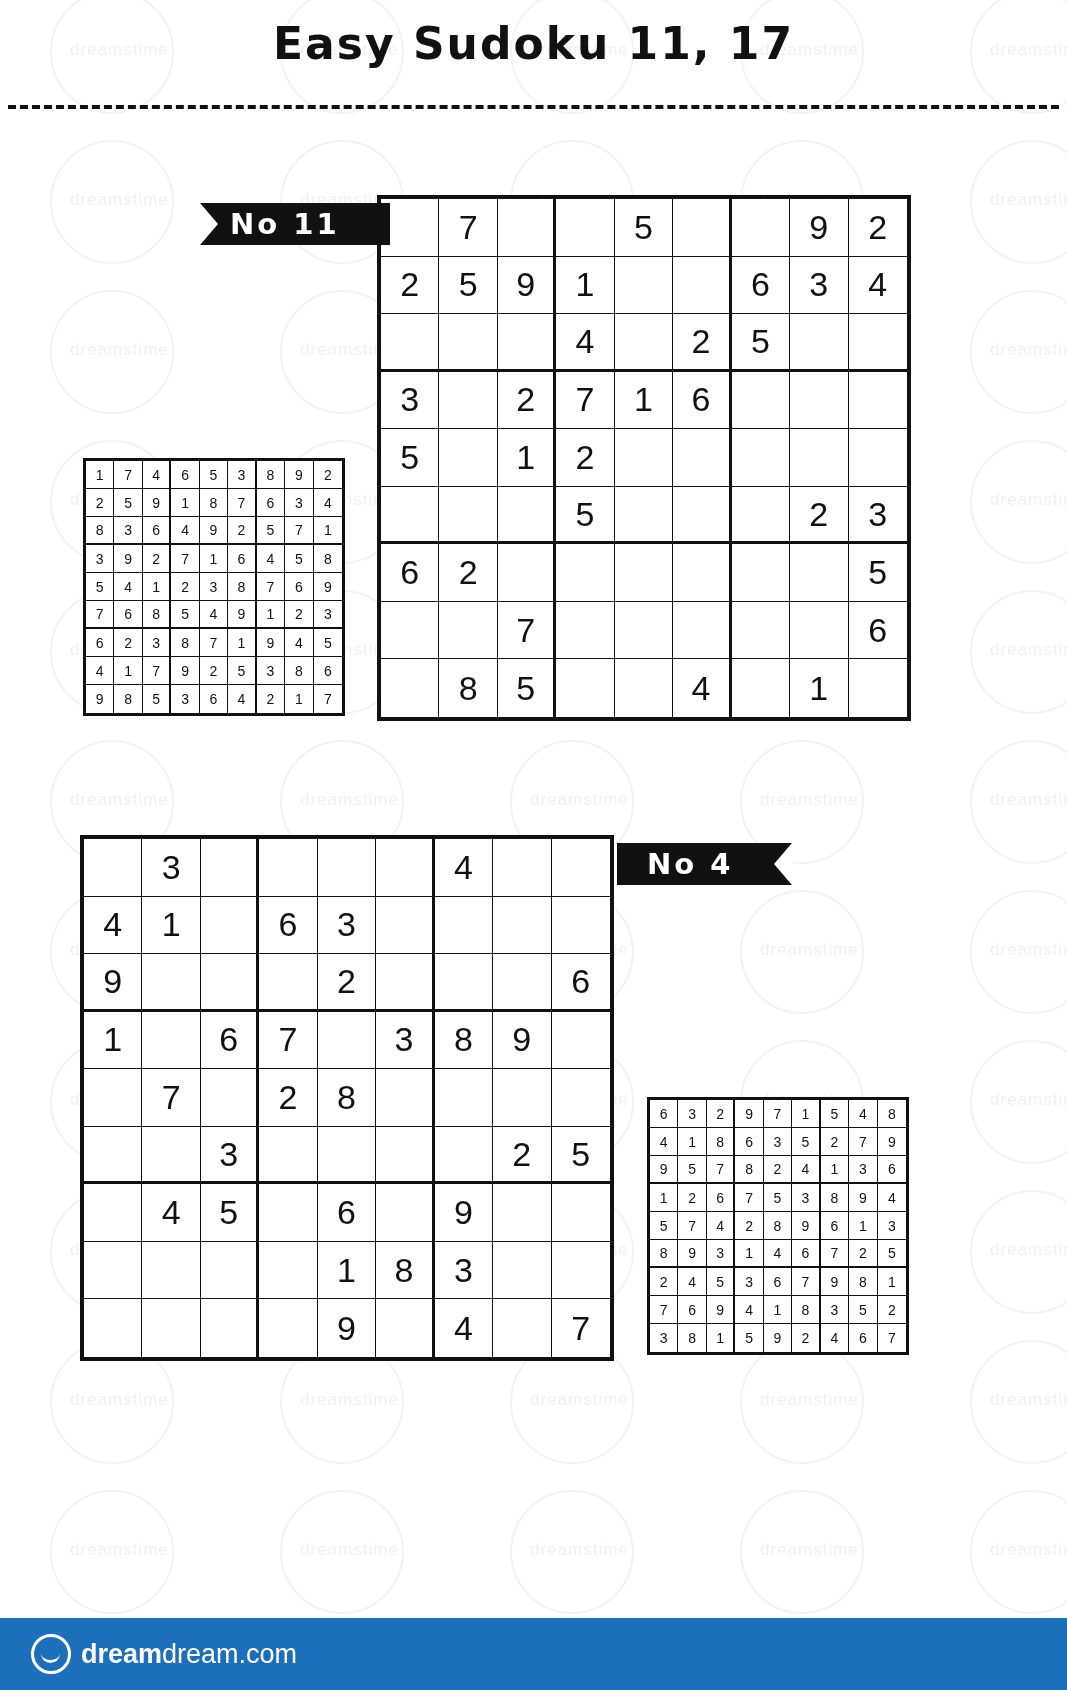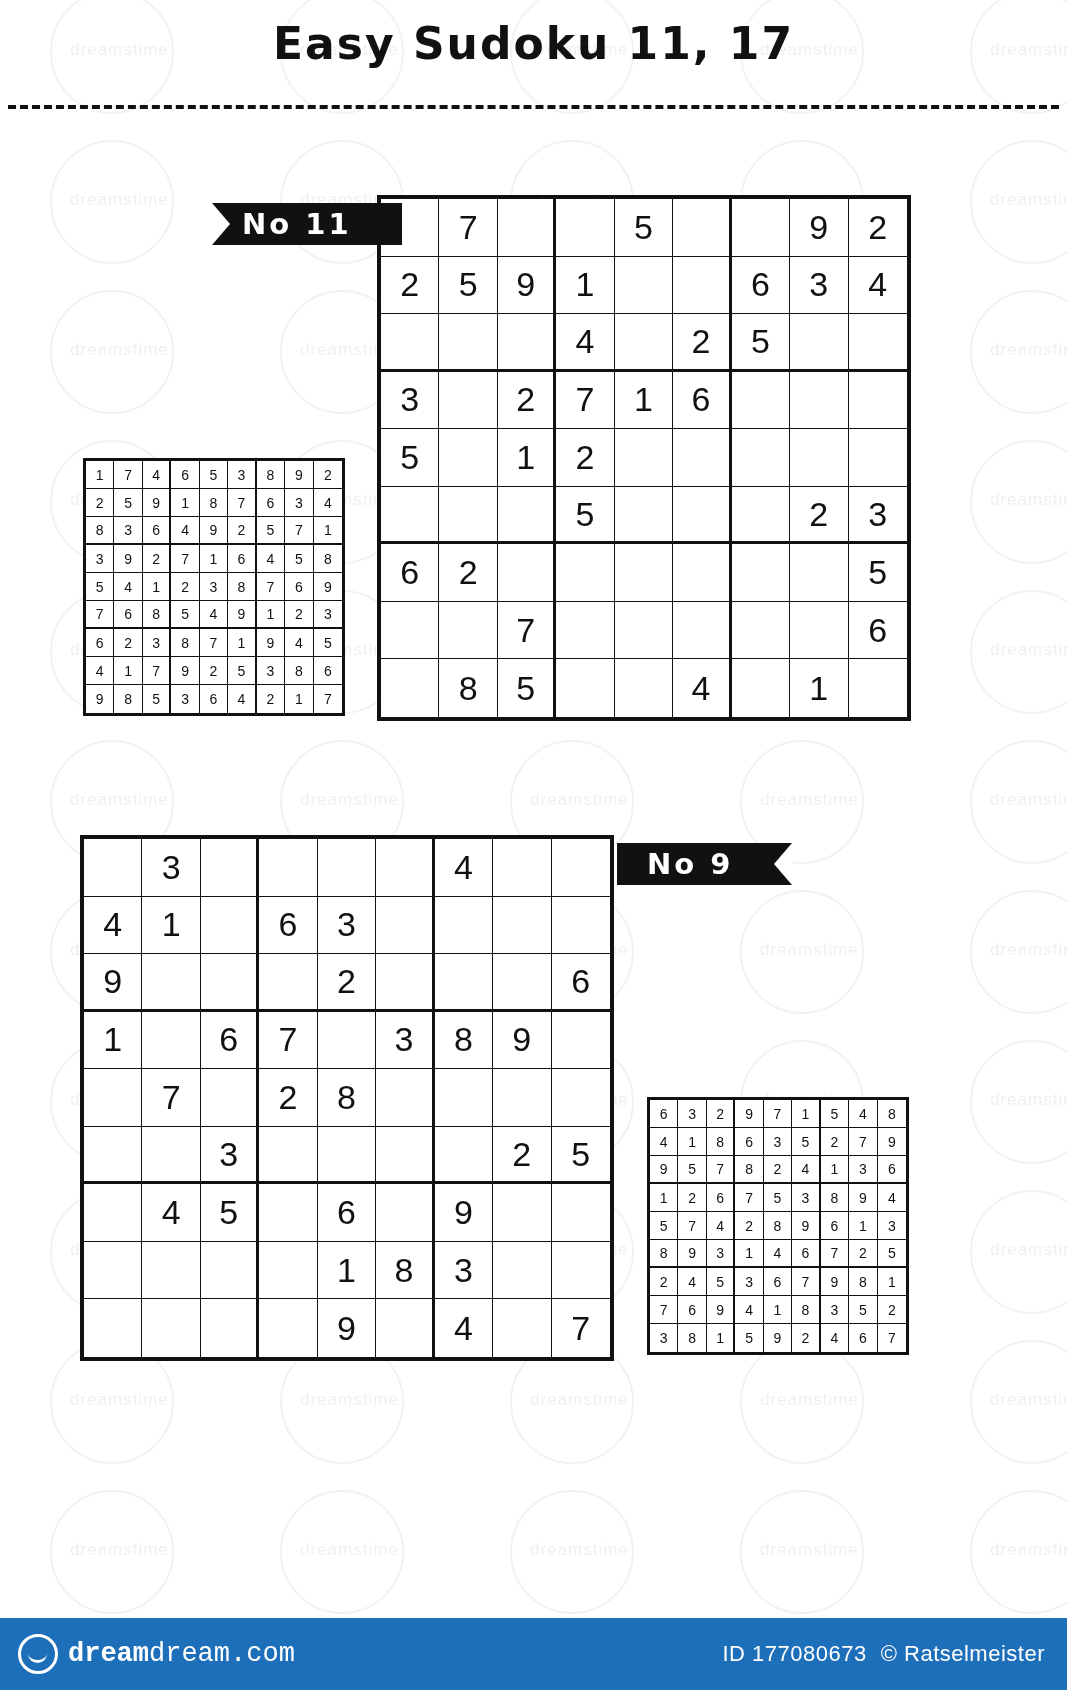--- a/index.html
+++ b/index.html
@@ -86,21 +86,21 @@
   }
   .ribbon.right-point::after {
     content: "";
     position: absolute;
     right: 0; top: 0;
     border-top: 21px solid transparent;
     border-bottom: 21px solid transparent;
     border-right: 18px solid #fff;
   }
 
-  #ribbon-11 { top: 203px; left: 212px; width: 190px; text-align: right; }
+  #ribbon-11 { top: 203px; left: 200px; width: 190px; text-align: right; }
   #ribbon-12 { top: 843px; left: 617px; width: 175px; }
 
   
   .puzzle {
     position: absolute;
     display: grid;
     grid-template-columns: repeat(9, 1fr);
     grid-template-rows: repeat(9, 1fr);
     border: 4px solid #111;
     background: #111;
@@ -167,24 +167,24 @@
     width: 1067px;
     height: 72px;
     background: #1e6fba;
     display: flex;
     align-items: center;
     z-index: 5;
   }
   .footer-brand {
     display: flex;
     align-items: center;
-    padding-left: 18px;
+    padding-left: 31px;
     color: #fff;
     font-size: 27px;
-    font-family: Liberation Mono, monospace;
+    font-family: Liberation Sans, sans-serif;
   }
   .brand-mark {
     width: 40px; height: 40px;
     border: 3px solid #fff;
     border-radius: 50%;
     margin-right: 10px;
     position: relative;
     box-sizing: border-box;
   }
   .brand-mark::after {
@@ -490,21 +490,21 @@
     <div class="cell c3 r3 r9">5</div>
     <div class="cell r3 r9">3</div>
     <div class="cell r3 r9">6</div>
     <div class="cell c3 r3 r9">4</div>
     <div class="cell r3 r9">2</div>
     <div class="cell r3 r9">1</div>
     <div class="cell c3 c9 r3 r9">7</div>
   </div>
 
 <div class="ribbon right-point" id="ribbon-12">
-  <span class="rib-text">No 9</span>
+  <span class="rib-text">No 4</span>
 </div>
 <div class="puzzle" id="puzzle-12">
     <div class="cell"></div>
     <div class="cell">3</div>
     <div class="cell c3"></div>
     <div class="cell"></div>
     <div class="cell"></div>
     <div class="cell c3"></div>
     <div class="cell">4</div>
     <div class="cell"></div>
@@ -665,17 +665,13 @@
     <div class="cell r3 r9">6</div>
     <div class="cell c3 c9 r3 r9">7</div>
   </div>
 
 <div class="footer">
   <div class="footer-brand">
     <span class="brand-mark"></span>
     <span class="brand-strong">dream</span>
     <span>dream.com</span>
   </div>
-  <div class="footer-right">
-    <span>ID 177080673</span>
-    <span>© Ratselmeister</span>
-  </div>
 </div>
 
 </body></html>

